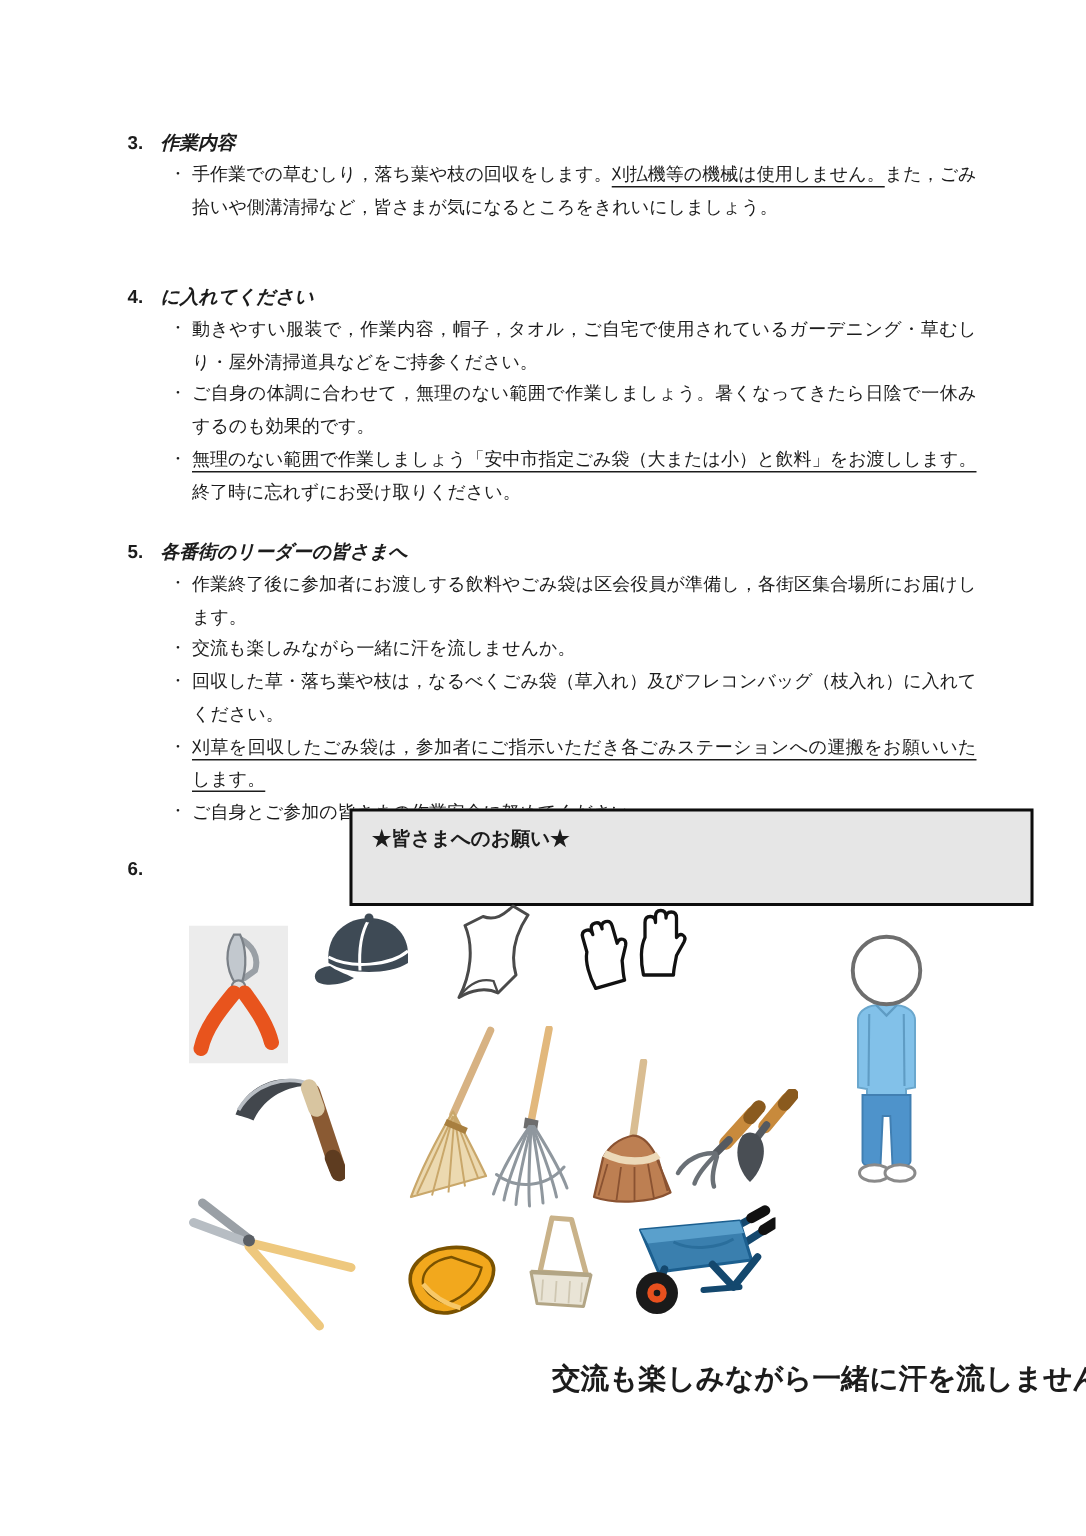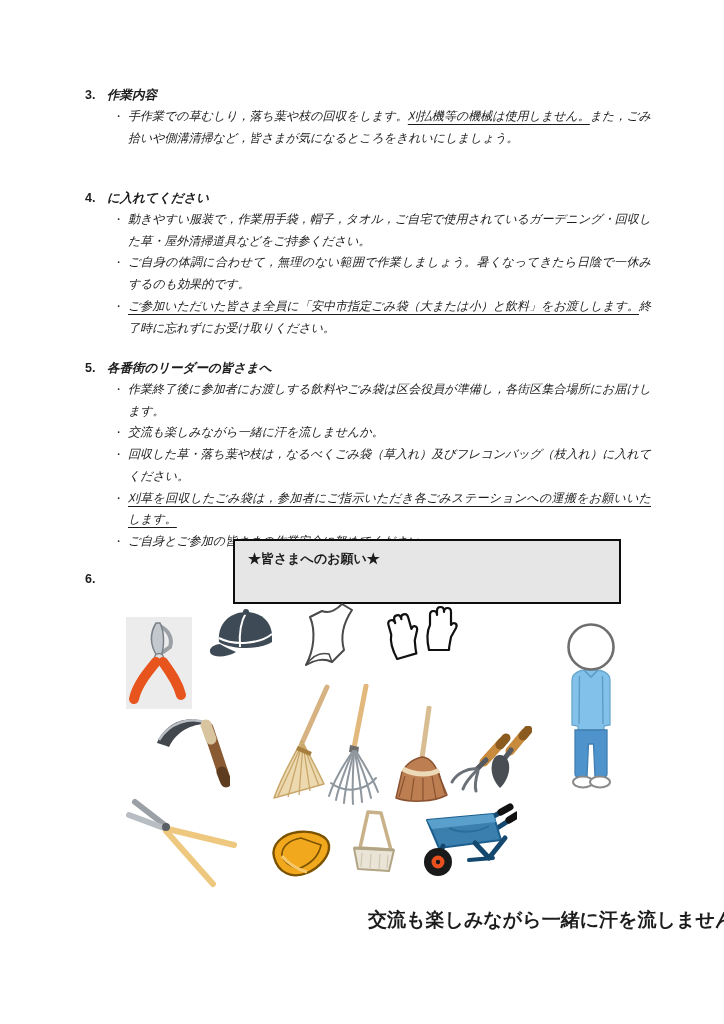--- a/index.html
+++ b/index.html
@@ -11,25 +11,25 @@
     -webkit-font-smoothing:antialiased;
   }
   
   .sec{position:absolute; left:85px; width:566px;}
   .sec-3{top:84px;} .sec-4{top:187px;} .sec-5{top:357px;} .sec-6{top:568px; width:200px;}
   .sec-heading{display:flex; font-weight:bold; font-size:12.5px; line-height:22px;}
   .sec-num{width:22px; flex:none;}
   .sec-title{flex:1;font-style:italic;}
   .bullet{display:flex; font-size:12px; line-height:21.7px;}
   .dot{flex:none; width:15px; margin-left:28px; font-size:11px;}
-  .btxt{flex:1; text-align:justify;font-style:italic;}
+  .btxt{flex:1; text-align:justify;}
   .u{text-decoration:underline; text-decoration-thickness:1px; text-underline-offset:3.5px;}
   
   .notice-box{
-    position:absolute; left:233px; top:539px; width:388px; height:65px;
+    position:absolute; left:233px; top:539px; width:456px; height:65px;
     box-sizing:border-box; border:2.5px solid #0d0d0d; background:#e6e6e6;
     padding:4px 13px 0 13px;
   }
   .nb-line{font-weight:bold; font-size:13px; line-height:27px; white-space:nowrap;}
   
   .footer{position:absolute; left:368px; top:905px;}
   .footer-line{font-weight:bold; font-size:19px; line-height:30px; white-space:nowrap;}
   
   .illu{position:absolute;}
   .illu svg{display:block;}
@@ -63,29 +63,29 @@
         <span class="btxt"><span>手作業での草むしり，落ち葉や枝の回収をします。</span><span class="u">刈払機等の機械は使用しません。</span><span>また，ごみ拾いや側溝清掃など，皆さまが気になるところをきれいにしましょう。</span></span>
       </div>
     </section>
   <section class="sec sec-4">
       <div class="sec-heading">
         <span class="sec-num">4.</span>
         <span class="sec-title">に入れてください</span>
       </div>
       <div class="bullet">
         <span class="dot">・</span>
-        <span class="btxt"><span>動きやすい服装で，作業用手袋，帽子，タオル，ご自宅で使用されているガーデニング・回収した草・屋外清掃道具などをご持参ください。</span></span>
+        <span class="btxt"><span>動きやすい服装で，作業内容，帽子，タオル，ご自宅で使用されているガーデニング・草むしり・屋外清掃道具などをご持参ください。</span></span>
       </div>
       <div class="bullet">
         <span class="dot">・</span>
         <span class="btxt"><span>ご自身の体調に合わせて，無理のない範囲で作業しましょう。暑くなってきたら日陰で一休みするのも効果的です。</span></span>
       </div>
       <div class="bullet">
         <span class="dot">・</span>
-        <span class="btxt"><span class="u">ご参加いただいた皆さま全員に「安中市指定ごみ袋（大または小）と飲料」をお渡しします。</span><span>終了時に忘れずにお受け取りください。</span></span>
+        <span class="btxt"><span class="u">無理のない範囲で作業しましょう「安中市指定ごみ袋（大または小）と飲料」をお渡しします。</span><span>終了時に忘れずにお受け取りください。</span></span>
       </div>
     </section>
   <section class="sec sec-5">
       <div class="sec-heading">
         <span class="sec-num">5.</span>
         <span class="sec-title">各番街のリーダーの皆さまへ</span>
       </div>
       <div class="bullet">
         <span class="dot">・</span>
         <span class="btxt"><span>作業終了後に参加者にお渡しする飲料やごみ袋は区会役員が準備し，各街区集合場所にお届けします。</span></span>

